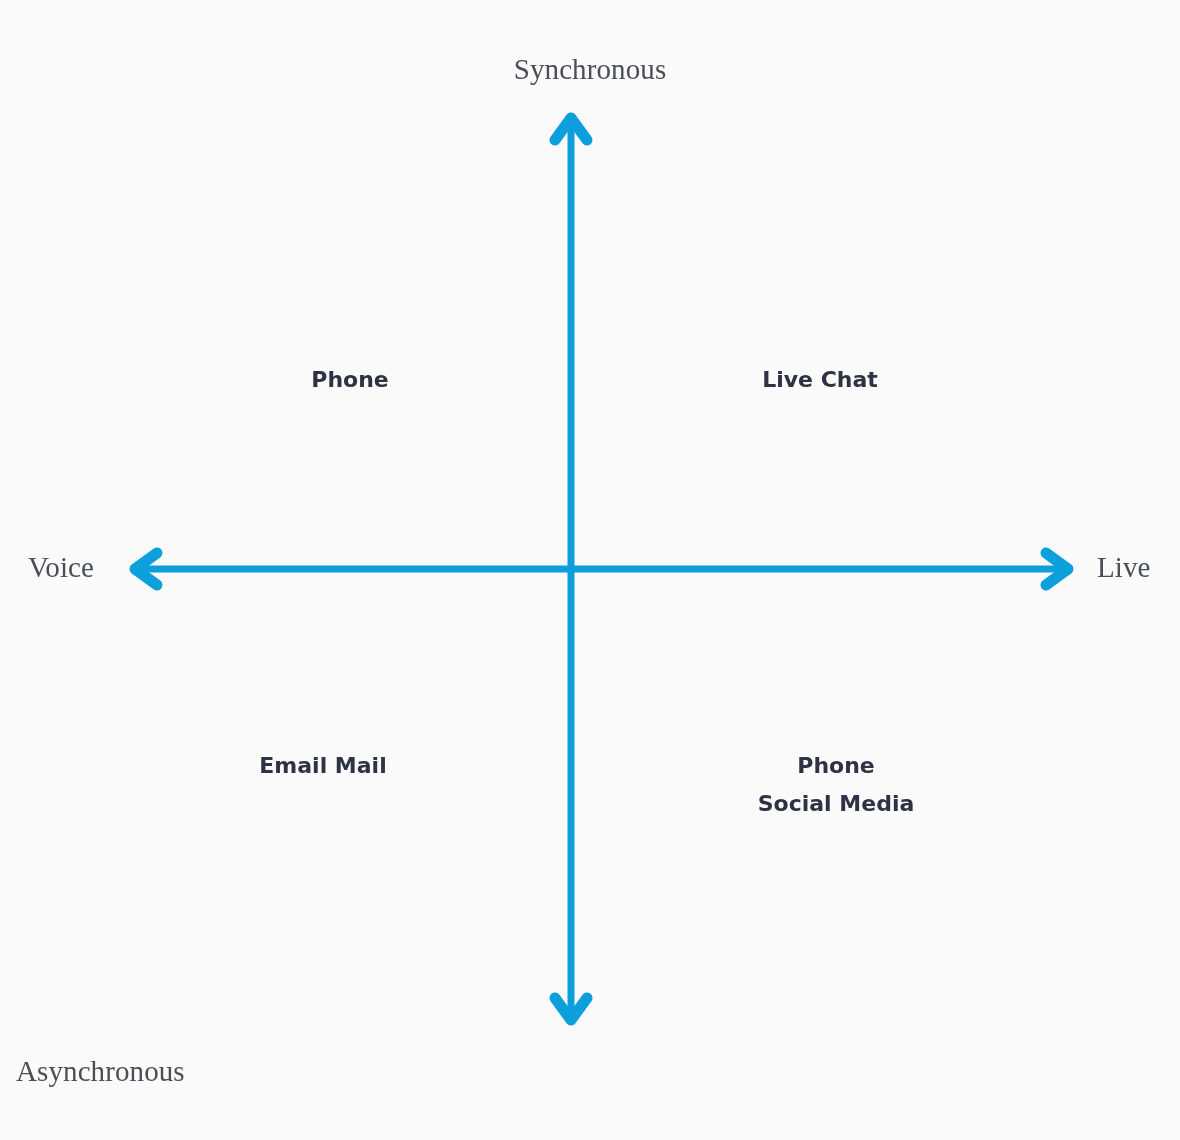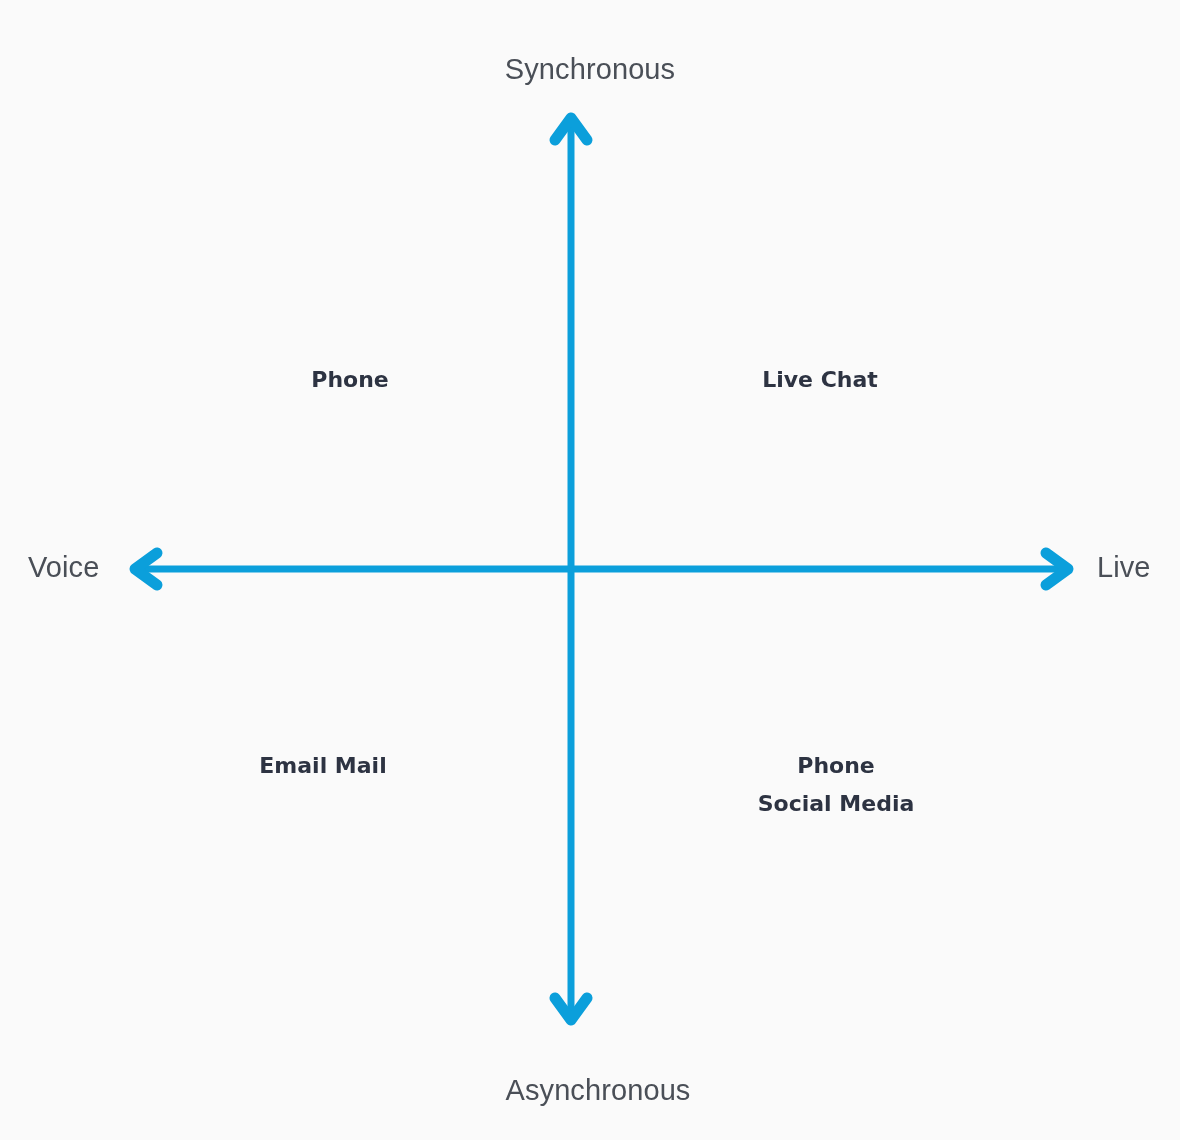--- a/index.html
+++ b/index.html
@@ -25,29 +25,29 @@
     position: absolute;
     left: 0;
     top: 0;
     width: 1180px;
     height: 1140px;
   }
 
   
   .axis-label {
     position: absolute;
-    font-family: Liberation Sans, sans-serif;
+    font-family: Liberation Serif, serif;
     font-weight: 300;
     font-size: 29px;
     color: #4a4f57;
     white-space: nowrap;
     letter-spacing: 0.1px;
   }
   .axis-label.top    { left: 0; right: 0; text-align: center; top: 53px; }
-  .axis-label.bottom { left: 16px; right: 0; text-align: center; top: 1055px; margin-top: 19px; }
+  .axis-label.bottom { left: 16px; right: 0; text-align: left; top: 1055px; }
   .axis-label.left   { left: 28px;  top: 551px; }
   .axis-label.right  { left: 1097px; top: 551px; }
 
   
   .quad-label {
     position: absolute;
     font-family: "DejaVu Sans", sans-serif;
     font-weight: 700;
     font-size: 22px;
     color: #2d3342;

